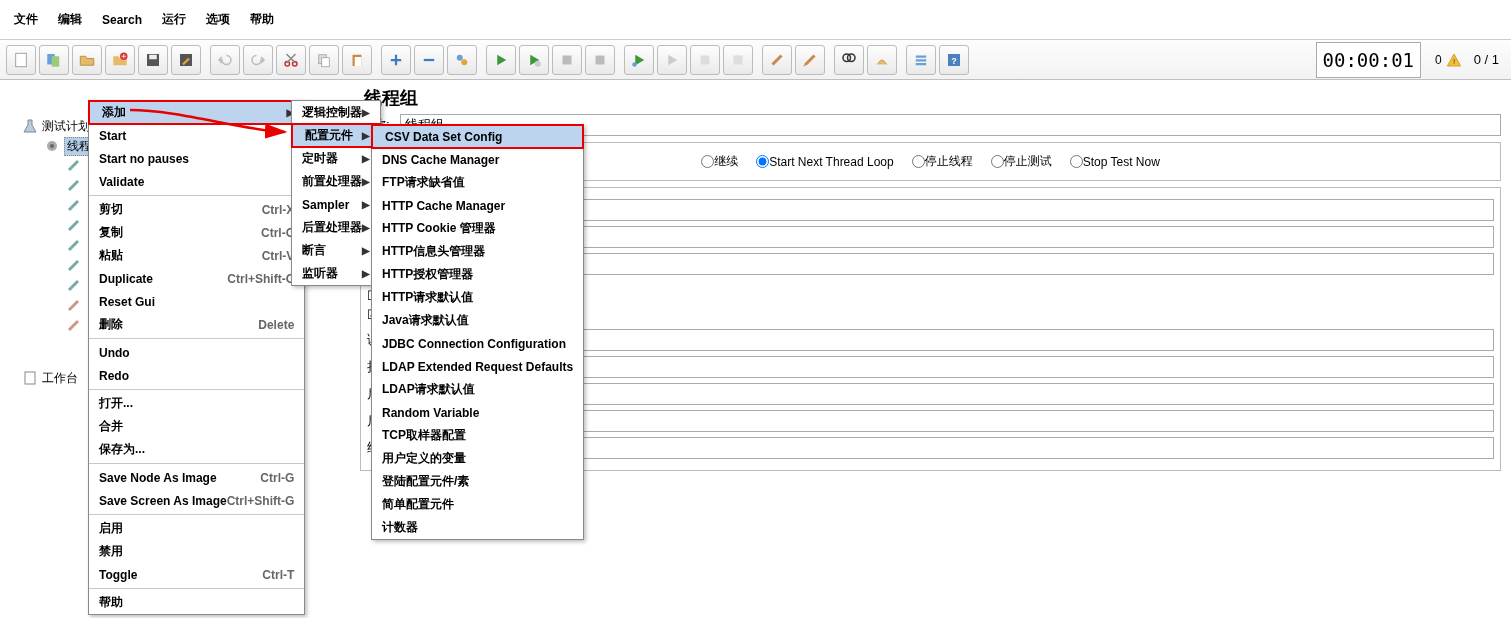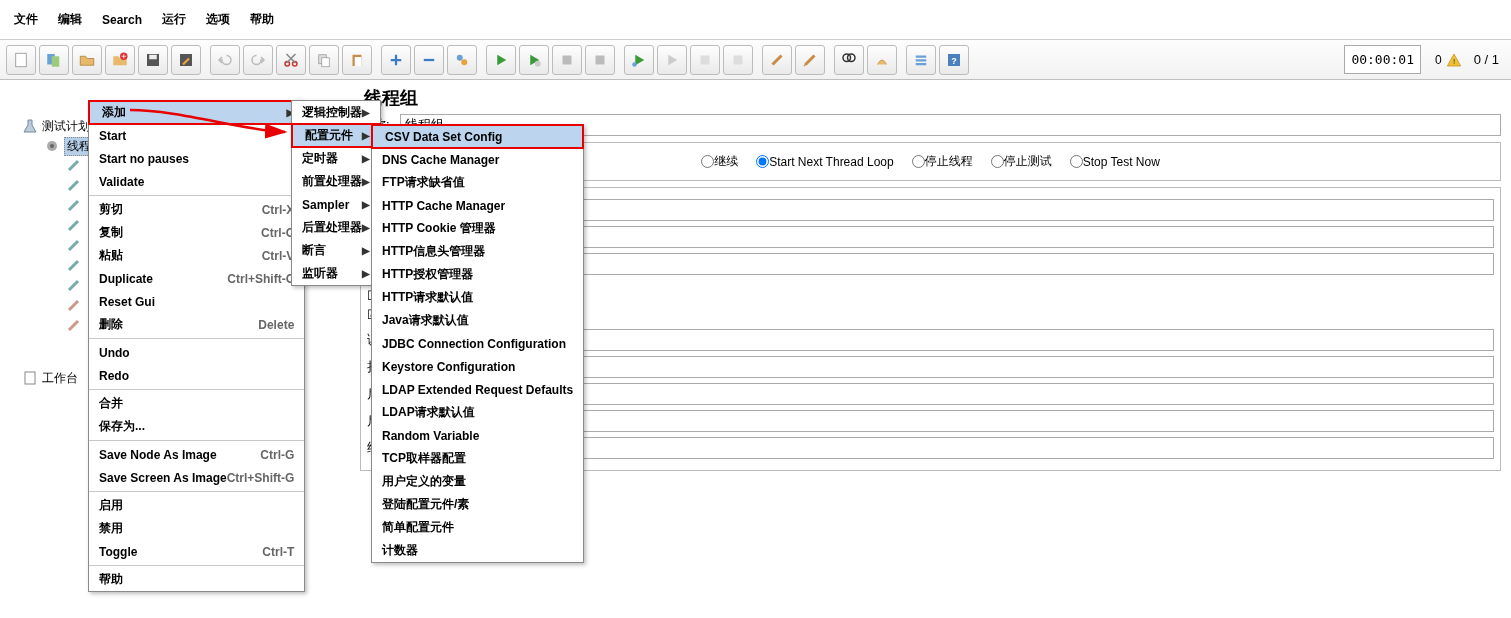--- a/index.html
+++ b/index.html
@@ -8,21 +8,21 @@
 
 .menubar { display:flex; gap:0; height:40px; align-items:center; padding:0 4px; background:#fff; border-bottom:1px solid #ccc; }
 .menubar .mitem { padding:2px 10px; cursor:default; font-weight:bold; }
 
 
 .toolbar { display:flex; align-items:center; height:40px; padding:4px 6px; background:linear-gradient(#fdfdfd,#f2f2f2); border-bottom:1px solid #bfbfbf; }
 .tbtn { width:30px; height:30px; border:1px solid #bcbcbc; border-radius:3px; background:linear-gradient(#fefefe,#e9e9e9); margin-right:3px; display:flex; align-items:center; justify-content:center; }
 .tbtn svg { width:18px; height:18px; }
 .tsep { width:6px; }
 .tspacer { flex:1; }
-.timebox { border:1px solid #aaa; background:#fff; padding:6px 6px; font-family:monospace; font-size:13px; margin-right:8px; }
+.timebox { border:1px solid #aaa; background:#fff; padding:6px 6px; font-family:monospace; font-size:19px; margin-right:8px; }
 .tcount { margin:0 6px; font-size:13px; display:flex; align-items:center; gap:4px; }
 
 
 .workarea { position:relative; display:flex; height:calc(100% - 62px); }
 .tree { width:350px; padding:4px 2px; border-right:1px solid transparent; position:relative; }
 .treerow { display:flex; align-items:center; height:20px; font-size:13px; }
 .treerow .ticon { width:16px; height:16px; margin-right:4px; }
 .indent1 { margin-left:20px;margin-top:32px; }
 .indent2 { margin-left:42px; }
 .indent3 { margin-left:64px; }
@@ -428,20 +428,23 @@
     </div>
     <div class="ctxsep"></div>
     <div class="ctxitem">
       <span>Undo</span>
     </div>
     <div class="ctxitem">
       <span>Redo</span>
     </div>
     <div class="ctxsep"></div>
     <div class="ctxitem">
+      <span>打开...</span>
+    </div>
+    <div class="ctxitem">
       <span>合并</span>
     </div>
     <div class="ctxitem">
       <span>保存为...</span>
     </div>
     <div class="ctxsep"></div>
     <div class="ctxitem">
       <span>Save Node As Image</span>
       <span class="sc">Ctrl-G</span>
     </div>
@@ -524,23 +527,20 @@
       <span>HTTP授权管理器</span>
     </div>
     <div class="ctxitem">
       <span>HTTP请求默认值</span>
     </div>
     <div class="ctxitem">
       <span>Java请求默认值</span>
     </div>
     <div class="ctxitem">
       <span>JDBC Connection Configuration</span>
-    </div>
-    <div class="ctxitem">
-      <span>Keystore Configuration</span>
     </div>
     <div class="ctxitem">
       <span>LDAP Extended Request Defaults</span>
     </div>
     <div class="ctxitem">
       <span>LDAP请求默认值</span>
     </div>
     <div class="ctxitem">
       <span>Random Variable</span>
     </div>

